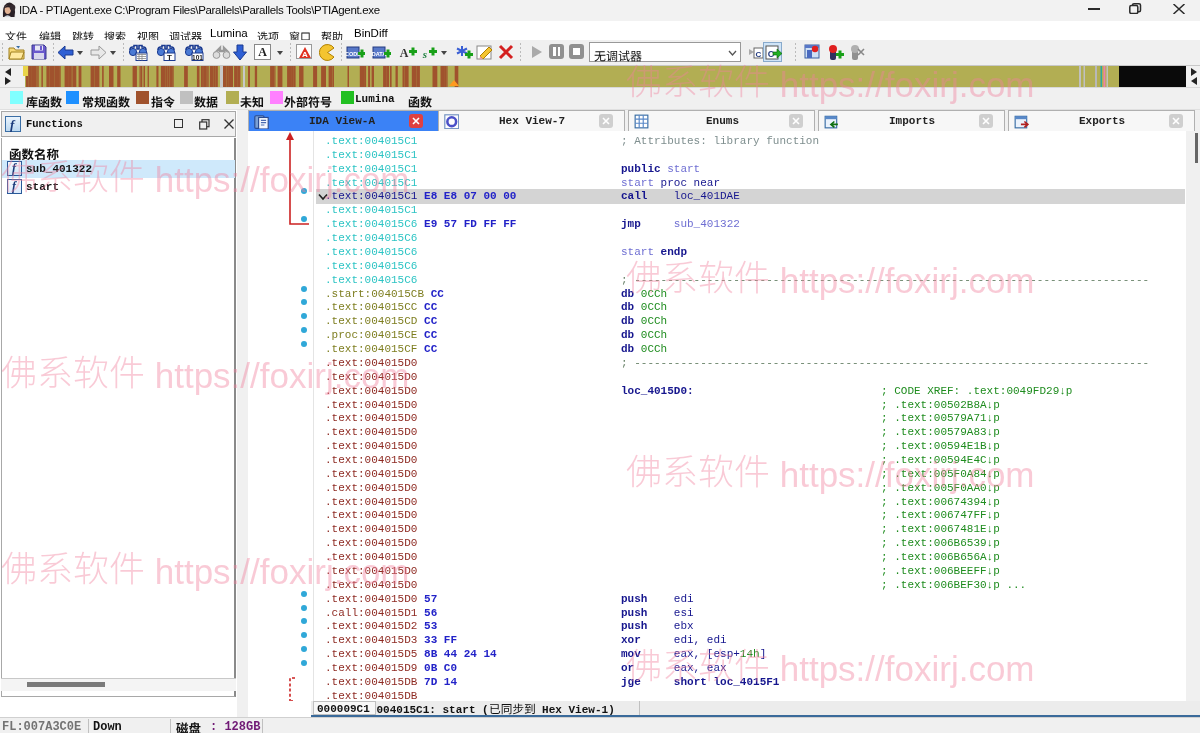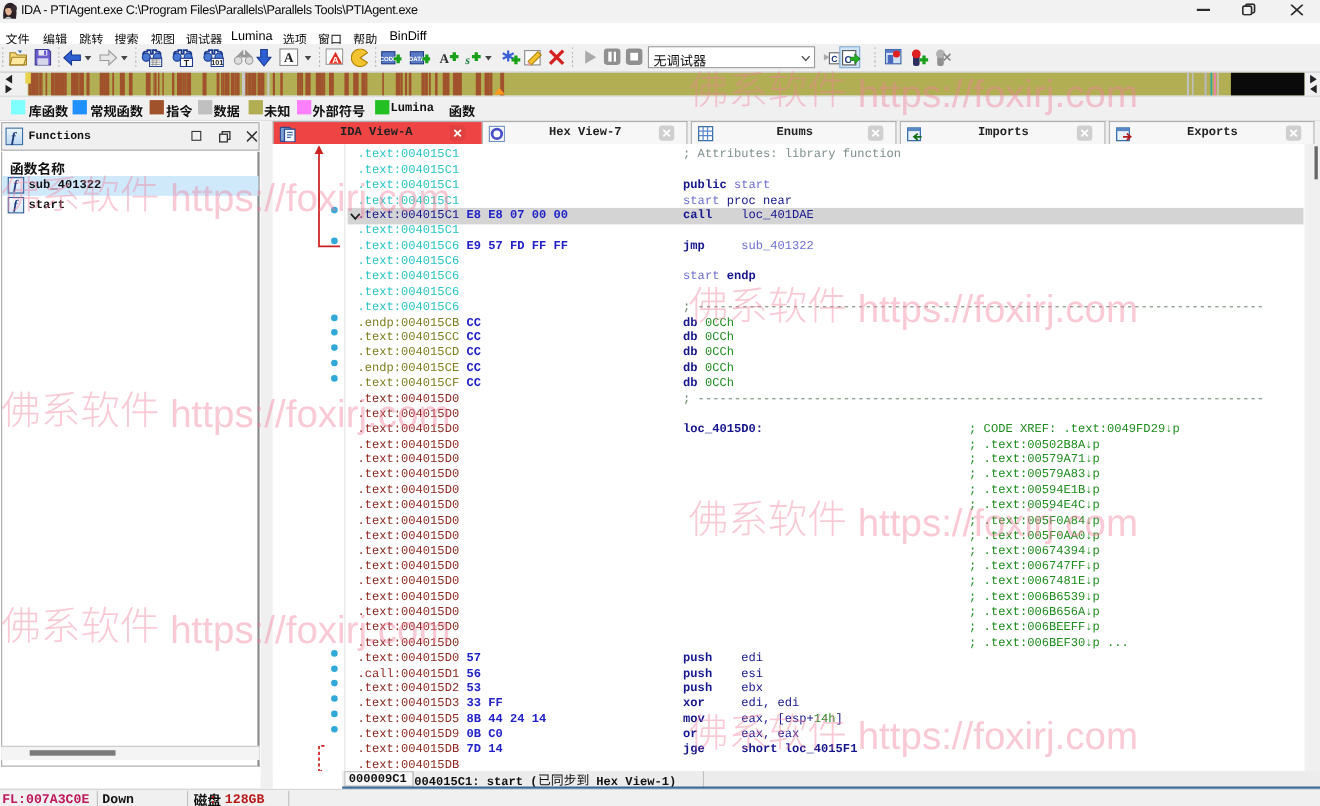--- a/index.html
+++ b/index.html
@@ -428,33 +428,33 @@
         <div class="abs" style="left:5px;top:41px;width:15px;height:15px;background:linear-gradient(#f4faff,#dceafc);border:1px solid #2a5a9a">
           <span style="position:absolute;left:4px;top:-1px;font:italic bold 12px 'Liberation Serif';color:#1a3a7a">f</span>
         </div>
         <span class="abs" style="left:24px;top:43px;font:bold 11px 'Liberation Mono';color:#111">start</span>
       </div>
       <div class="abs" style="left:1px;top:568px;width:235px;height:13px;background:#f4f4f4;border-top:1px solid #c8c8c8">
         <div class="abs" style="left:26px;top:3px;width:78px;height:5px;background:#7a7a7a"></div>
       </div>
     </div>
     <div class="abs" style="left:0;top:717px;width:1200px;height:16px;background:#f0f0f0;border-top:1px solid #d0d0d0">
-      <span class="abs" style="left:2px;top:2px;font:bold 12px 'Liberation Mono';color:#be185d">FL:007A3C0E</span>
+      <span class="abs" style="left:2px;top:2px;font:bold 12px 'Liberation Mono';color:#737373">FL:007A3C0E</span>
       <div class="abs" style="left:88px;top:1px;width:1px;height:14px;background:#c0c0c0"></div>
       <span class="abs" style="left:93px;top:2px;font:bold 12px 'Liberation Mono';color:#111">Down</span>
       <div class="abs" style="left:170px;top:1px;width:1px;height:14px;background:#c0c0c0"></div>
       <div class="abs" style="left:176px;top:1px"><svg class="ck" style="color:#111;" width="25.0" height="12.5" viewBox="0 0 2000 1000">
           <g fill="currentColor" transform="matrix(1,0,0,-1,0,880)">['<use href="#b78c1" x="0"></use>', '<use href="#b76d8" x="1000"></use>']</g>
         </svg></div>
-      <span class="abs" style="left:190px;top:2px;font:bold 12px 'Liberation Mono';color:#b91c1c">: 128GB</span>
+      <span class="abs" style="left:210px;top:2px;font:bold 12px 'Liberation Mono';color:#701a75">: 128GB</span>
       <div class="abs" style="left:262px;top:1px;width:1px;height:14px;background:#c0c0c0"></div>
     </div>
     <div class="abs" style="left:237px;top:131px;width:11px;height:586px;background:#f0f0f0"></div>
     <div class="abs" style="left:237px;top:110px;width:963px;height:21px;background:#f0f0f0">
-      <div class="abs" style="left:11px;top:0px;width:212px;height:21px;background:#ef4444;border:1px solid #b0b0b0;border-bottom:none">
+      <div class="abs" style="left:11px;top:0px;width:212px;height:21px;background:#3b82f6;border:1px solid #b0b0b0;border-bottom:none">
         <svg class="abs" style="left:5px;top:3px" width="15" height="15" viewBox="0 0 13 13">
           <rect x="0.7" y="1.5" width="8" height="11" rx="1" fill="#7aa0d4" stroke="#2a4a90"></rect>
           <rect x="4" y="3" width="8.3" height="10" fill="#f4f8ff" stroke="#2a4a90"></rect>
           <path d="M6 5.5h4.5M6 7.5h4.5M6 9.5h3" stroke="#4a6ab0" stroke-width="1"></path>
         </svg>
         <span class="abs" style="left:60px;top:4px;font:bold 11px 'Liberation Mono';color:#222">IDA View-A</span>
         <div class="abs" style="left:160px;top:3px;width:14px;height:14px;background:#e04040;border-radius:3px">
           <svg style="position:absolute;left:3px;top:3px" width="8" height="8" viewBox="0 0 8 8">
             <path d="M1 1 L7 7 M7 1 L1 7" stroke="#fff" stroke-width="1.6"></path>
           </svg>
@@ -518,24 +518,24 @@
       <div class="ln" style="top:18px"><span class="pa"><span style="color:#2cc4c4;font-weight:normal">.text:004015C1</span></span></div>
       <div class="ln" style="top:32px"><span class="pa"><span style="color:#2cc4c4;font-weight:normal">.text:004015C1</span></span><span class="pb"><span style="color:#16168e;font-weight:bold">public </span><span style="color:#6e6ed2;font-weight:normal">start</span></span></div>
       <div class="ln" style="top:46px"><span class="pa"><span style="color:#2cc4c4;font-weight:normal">.text:004015C1</span></span><span class="pb"><span style="color:#6e6ed2;font-weight:normal">start </span><span style="color:#16168e;font-weight:normal">proc near</span></span></div>
       <div class="ln" style="top:59px"><span class="pa"><span style="color:#16168e;font-weight:normal">.text:004015C1 </span><span style="color:#2222c8;font-weight:bold">E8 E8 07 00 00</span></span><span class="pb"><span style="color:#16168e;font-weight:bold">call</span><span style="color:#16168e;font-weight:normal">&nbsp;&nbsp;&nbsp;&nbsp;loc_401DAE</span></span></div>
       <div class="ln" style="top:73px"><span class="pa"><span style="color:#2cc4c4;font-weight:normal">.text:004015C1</span></span></div>
       <div class="ln" style="top:87px"><span class="pa"><span style="color:#2cc4c4;font-weight:normal">.text:004015C6 </span><span style="color:#2222c8;font-weight:bold">E9 57 FD FF FF</span></span><span class="pb"><span style="color:#16168e;font-weight:bold">jmp</span><span style="color:#6e6ed2;font-weight:normal">&nbsp;&nbsp;&nbsp;&nbsp;&nbsp;sub_401322</span></span></div>
       <div class="ln" style="top:101px"><span class="pa"><span style="color:#2cc4c4;font-weight:normal">.text:004015C6</span></span></div>
       <div class="ln" style="top:115px"><span class="pa"><span style="color:#2cc4c4;font-weight:normal">.text:004015C6</span></span><span class="pb"><span style="color:#6e6ed2;font-weight:normal">start </span><span style="color:#16168e;font-weight:bold">endp</span></span></div>
       <div class="ln" style="top:129px"><span class="pa"><span style="color:#2cc4c4;font-weight:normal">.text:004015C6</span></span></div>
       <div class="ln" style="top:143px"><span class="pa"><span style="color:#2cc4c4;font-weight:normal">.text:004015C6</span></span><span class="pb"><span style="color:#668066;font-weight:normal">; ------------------------------------------------------------------------------</span></span></div>
-      <div class="ln" style="top:157px"><span class="pa"><span style="color:#7e7e20;font-weight:normal">.endp:004015CB </span><span style="color:#2222c8;font-weight:bold">CC</span></span><span class="pb"><span style="color:#16168e;font-weight:bold">db </span><span style="color:#1e8c1e;font-weight:normal">0CCh</span></span></div>
+      <div class="ln" style="top:157px"><span class="pa"><span style="color:#7e7e20;font-weight:normal">.start:004015CB </span><span style="color:#2222c8;font-weight:bold">CC</span></span><span class="pb"><span style="color:#16168e;font-weight:bold">db </span><span style="color:#1e8c1e;font-weight:normal">0CCh</span></span></div>
       <div class="ln" style="top:170px"><span class="pa"><span style="color:#7e7e20;font-weight:normal">.text:004015CC </span><span style="color:#2222c8;font-weight:bold">CC</span></span><span class="pb"><span style="color:#16168e;font-weight:bold">db </span><span style="color:#1e8c1e;font-weight:normal">0CCh</span></span></div>
       <div class="ln" style="top:184px"><span class="pa"><span style="color:#7e7e20;font-weight:normal">.text:004015CD </span><span style="color:#2222c8;font-weight:bold">CC</span></span><span class="pb"><span style="color:#16168e;font-weight:bold">db </span><span style="color:#1e8c1e;font-weight:normal">0CCh</span></span></div>
-      <div class="ln" style="top:198px"><span class="pa"><span style="color:#7e7e20;font-weight:normal">.endp:004015CE </span><span style="color:#2222c8;font-weight:bold">CC</span></span><span class="pb"><span style="color:#16168e;font-weight:bold">db </span><span style="color:#1e8c1e;font-weight:normal">0CCh</span></span></div>
+      <div class="ln" style="top:198px"><span class="pa"><span style="color:#7e7e20;font-weight:normal">.proc:004015CE </span><span style="color:#2222c8;font-weight:bold">CC</span></span><span class="pb"><span style="color:#16168e;font-weight:bold">db </span><span style="color:#1e8c1e;font-weight:normal">0CCh</span></span></div>
       <div class="ln" style="top:212px"><span class="pa"><span style="color:#7e7e20;font-weight:normal">.text:004015CF </span><span style="color:#2222c8;font-weight:bold">CC</span></span><span class="pb"><span style="color:#16168e;font-weight:bold">db </span><span style="color:#1e8c1e;font-weight:normal">0CCh</span></span></div>
       <div class="ln" style="top:226px"><span class="pa"><span style="color:#8e2a22;font-weight:normal">.text:004015D0</span></span><span class="pb"><span style="color:#668066;font-weight:normal">; ------------------------------------------------------------------------------</span></span></div>
       <div class="ln" style="top:240px"><span class="pa"><span style="color:#8e2a22;font-weight:normal">.text:004015D0</span></span></div>
       <div class="ln" style="top:254px"><span class="pa"><span style="color:#8e2a22;font-weight:normal">.text:004015D0</span></span><span class="pb"><span style="color:#16168e;font-weight:bold">loc_4015D0:</span></span><span class="pc"><span style="color:#1e8c1e;font-weight:normal">; CODE XREF: .text:0049FD29↓p</span></span></div>
       <div class="ln" style="top:268px"><span class="pa"><span style="color:#8e2a22;font-weight:normal">.text:004015D0</span></span><span class="pc"><span style="color:#1e8c1e;font-weight:normal">; .text:00502B8A↓p</span></span></div>
       <div class="ln" style="top:281px"><span class="pa"><span style="color:#8e2a22;font-weight:normal">.text:004015D0</span></span><span class="pc"><span style="color:#1e8c1e;font-weight:normal">; .text:00579A71↓p</span></span></div>
       <div class="ln" style="top:295px"><span class="pa"><span style="color:#8e2a22;font-weight:normal">.text:004015D0</span></span><span class="pc"><span style="color:#1e8c1e;font-weight:normal">; .text:00579A83↓p</span></span></div>
       <div class="ln" style="top:309px"><span class="pa"><span style="color:#8e2a22;font-weight:normal">.text:004015D0</span></span><span class="pc"><span style="color:#1e8c1e;font-weight:normal">; .text:00594E1B↓p</span></span></div>
       <div class="ln" style="top:323px"><span class="pa"><span style="color:#8e2a22;font-weight:normal">.text:004015D0</span></span><span class="pc"><span style="color:#1e8c1e;font-weight:normal">; .text:00594E4C↓p</span></span></div>
       <div class="ln" style="top:337px"><span class="pa"><span style="color:#8e2a22;font-weight:normal">.text:004015D0</span></span><span class="pc"><span style="color:#1e8c1e;font-weight:normal">; .text:005F0A84↓p</span></span></div>

